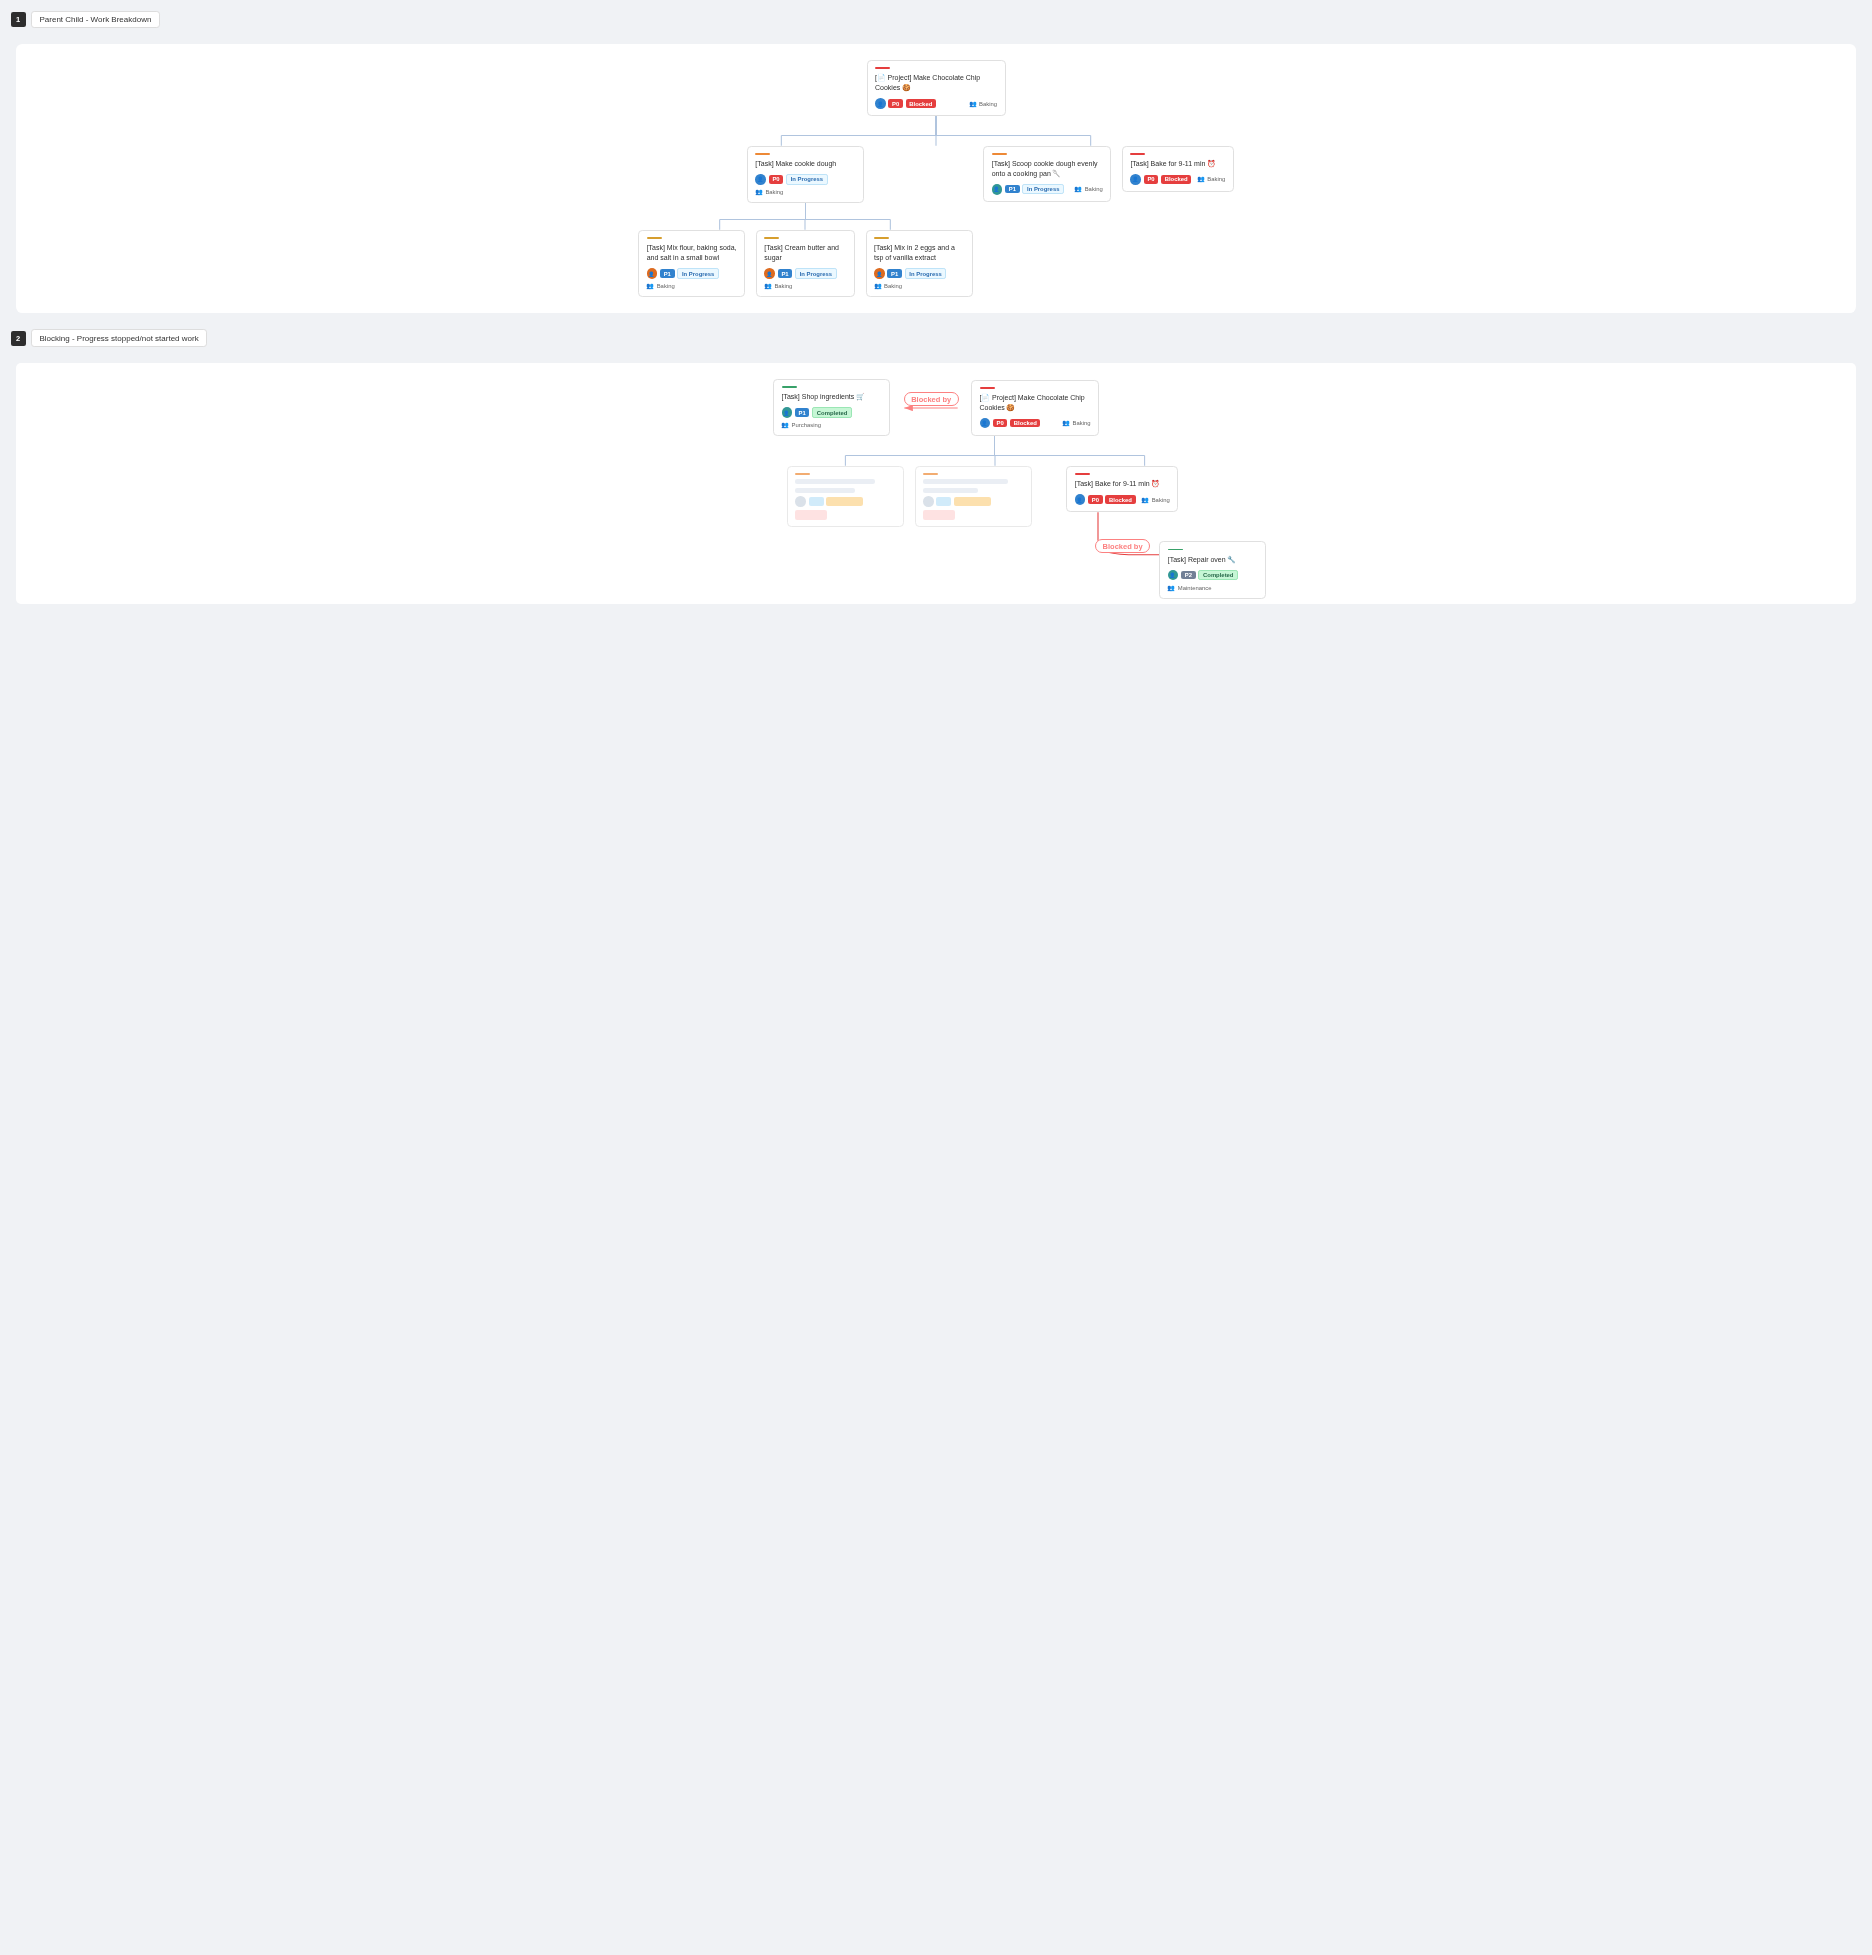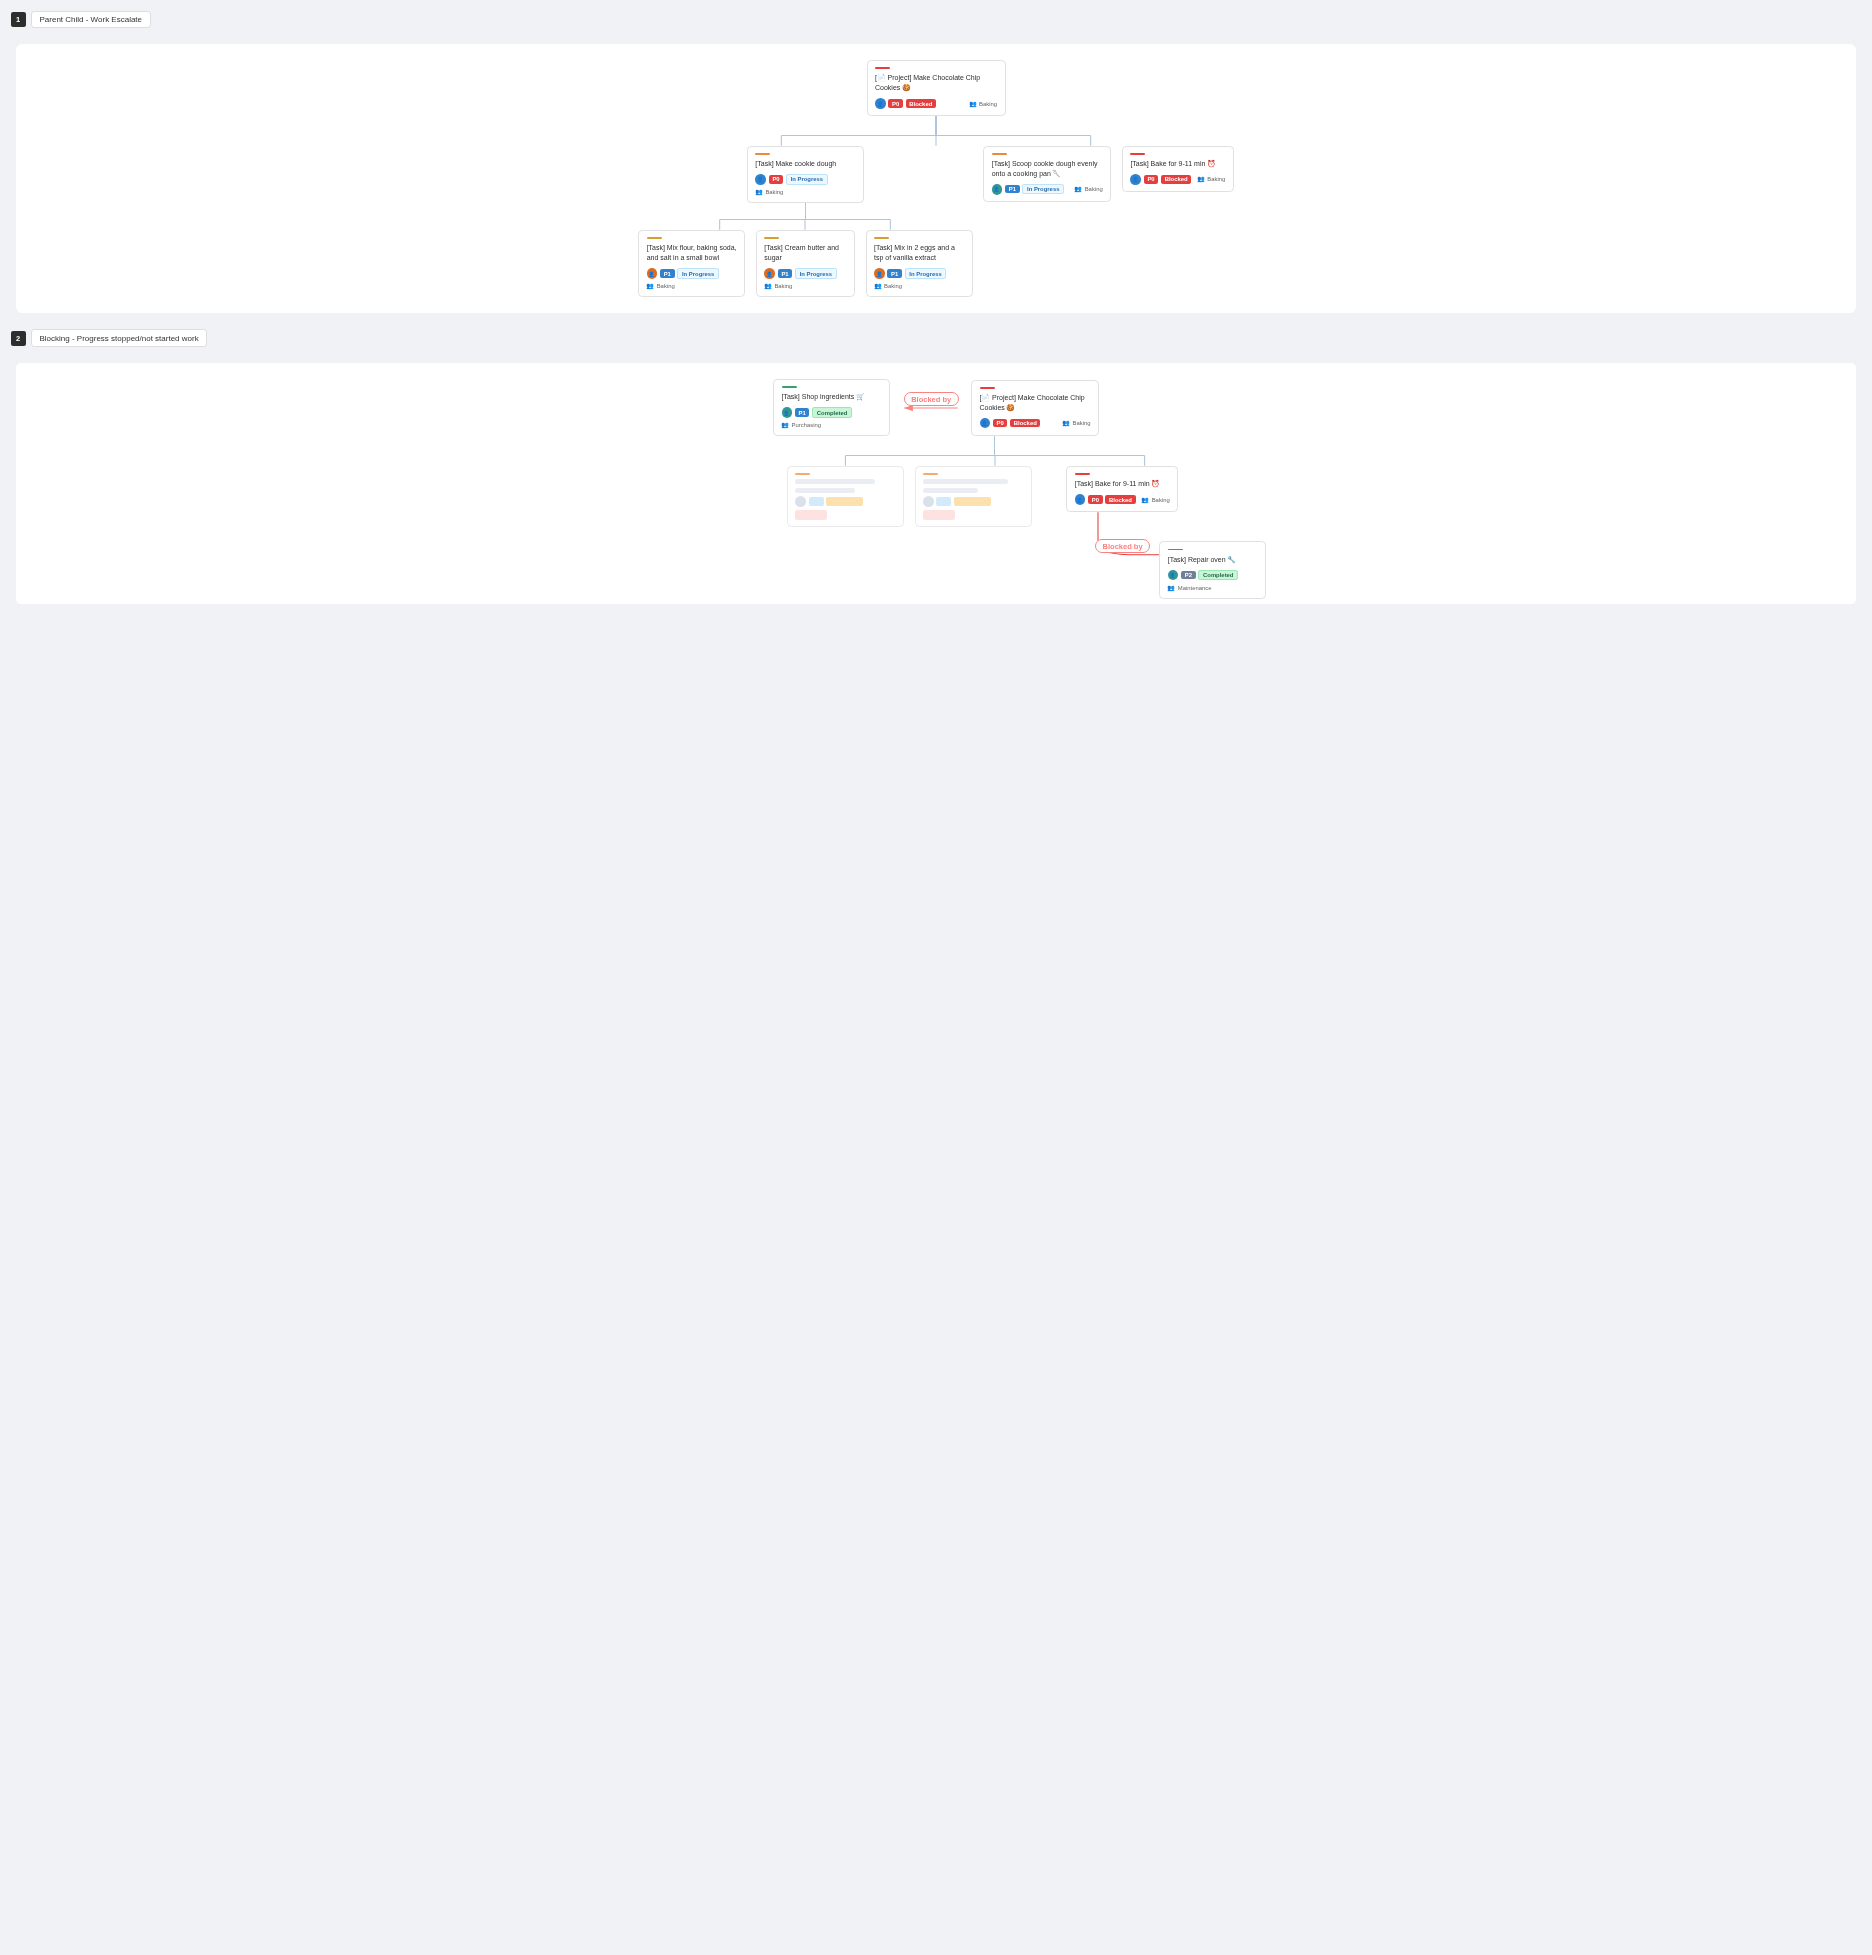--- a/index.html
+++ b/index.html
@@ -218,21 +218,21 @@
       background: #fed7d7;
       display: inline-block;
     }
   </style>
 </head>
 <body>
 
 <div class="section">
   <div class="section-header">
     <div class="section-number">1</div>
-    <div class="section-title">Parent Child - Work Escalate</div>
+    <div class="section-title">Parent Child - Work Breakdown</div>
   </div>
 
   <div class="s1-diagram">
 
     <div style="display:flex; flex-direction:column; align-items:center;">
 
       <div class="card" style="max-width:139px;">
         <div class="card-accent accent-red"></div>
         <div class="card-title">[📄 Project] Make Chocolate Chip Cookies 🍪</div>
         <div class="card-footer">

